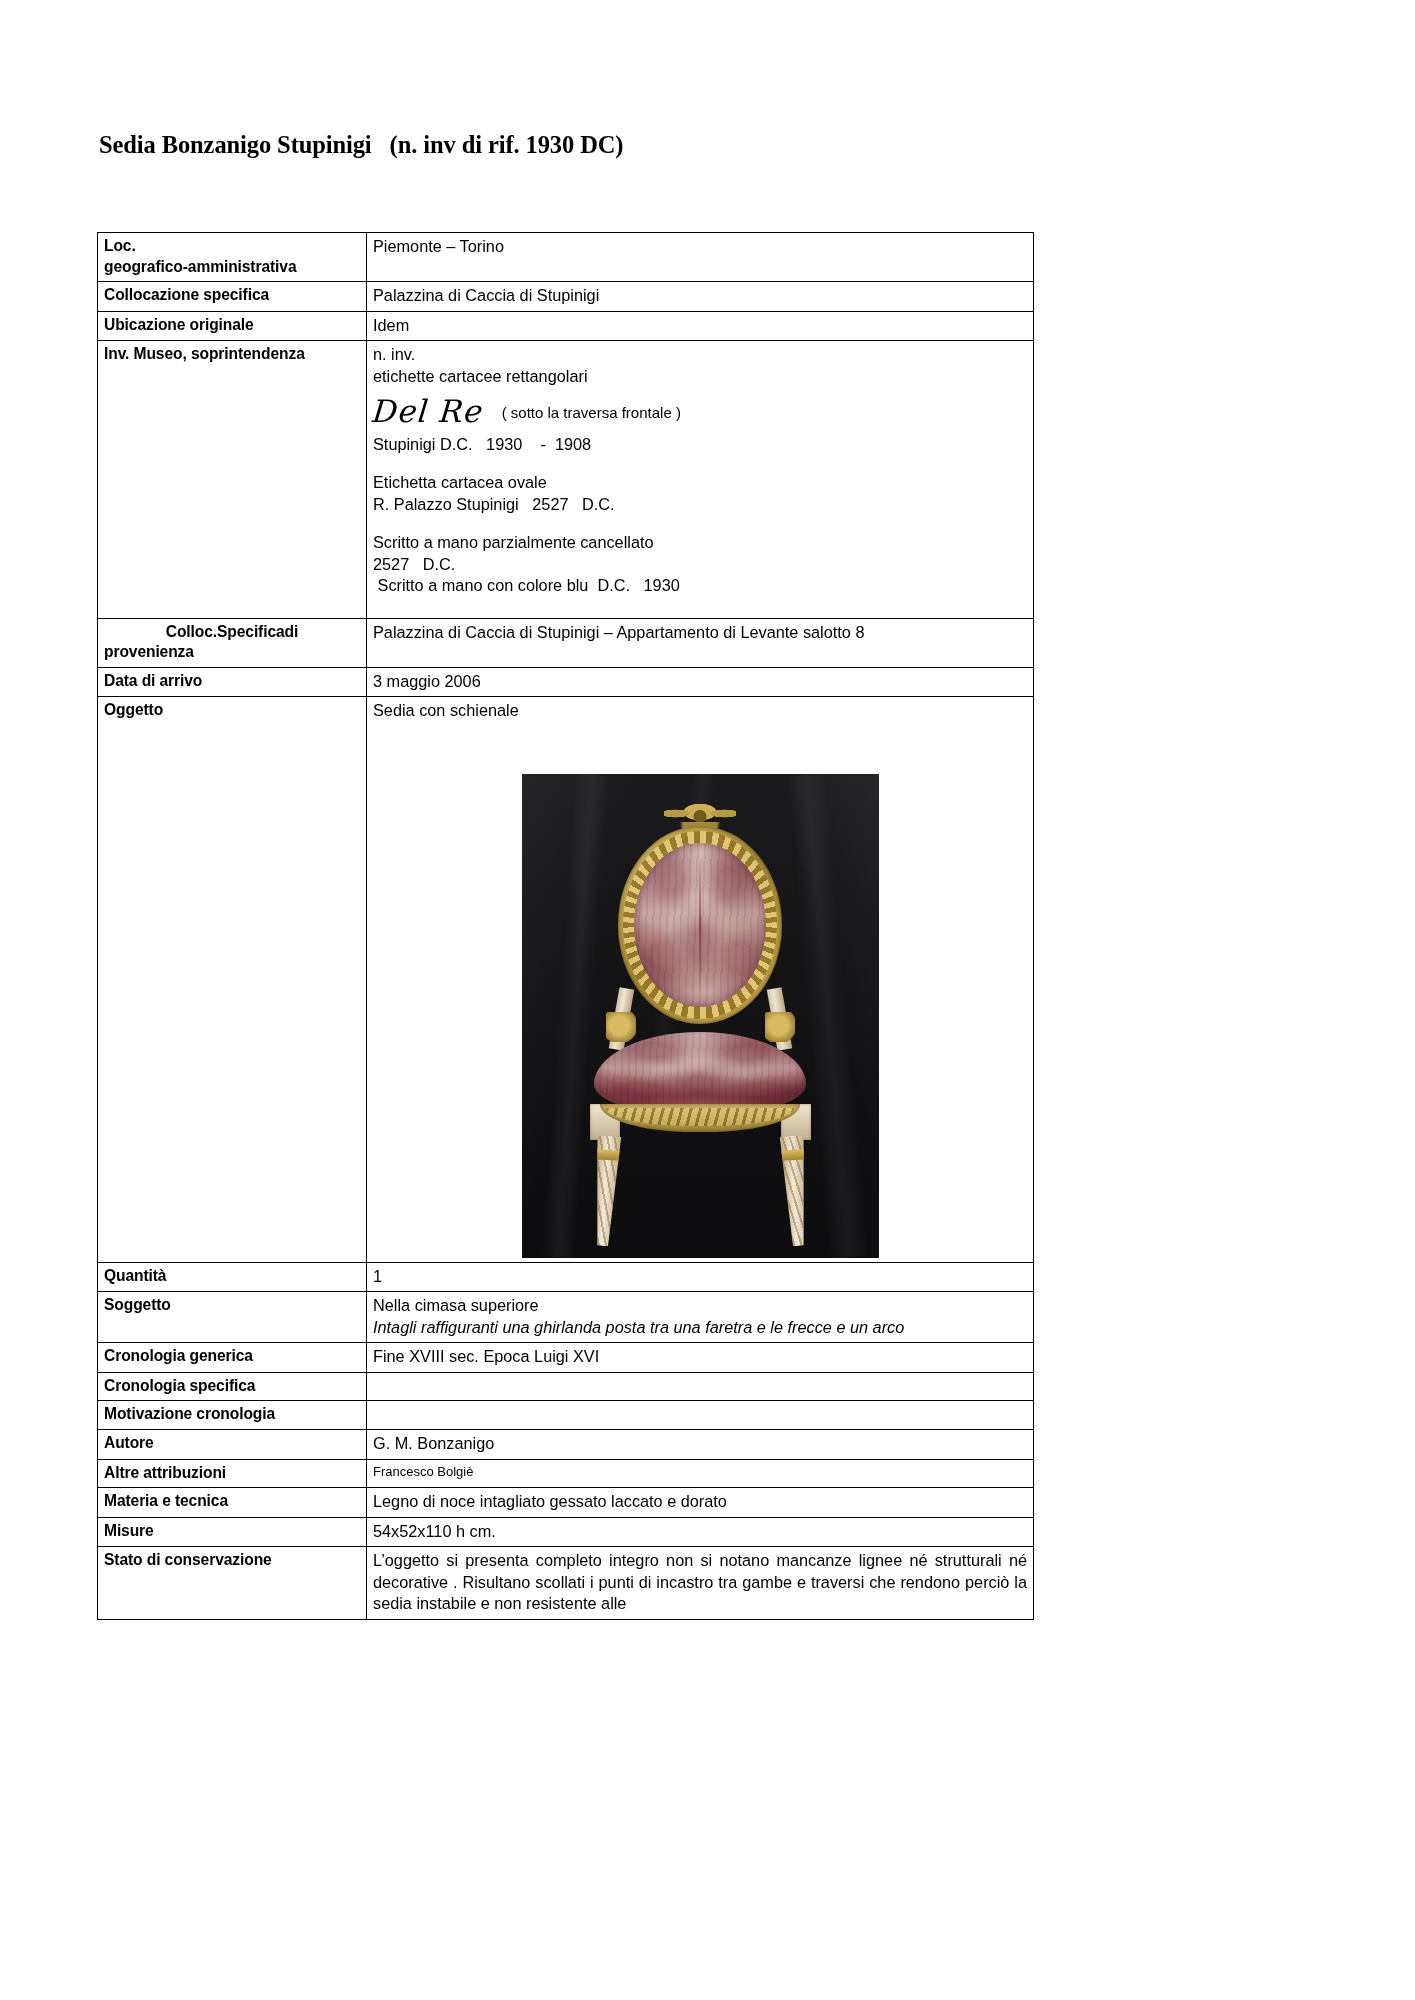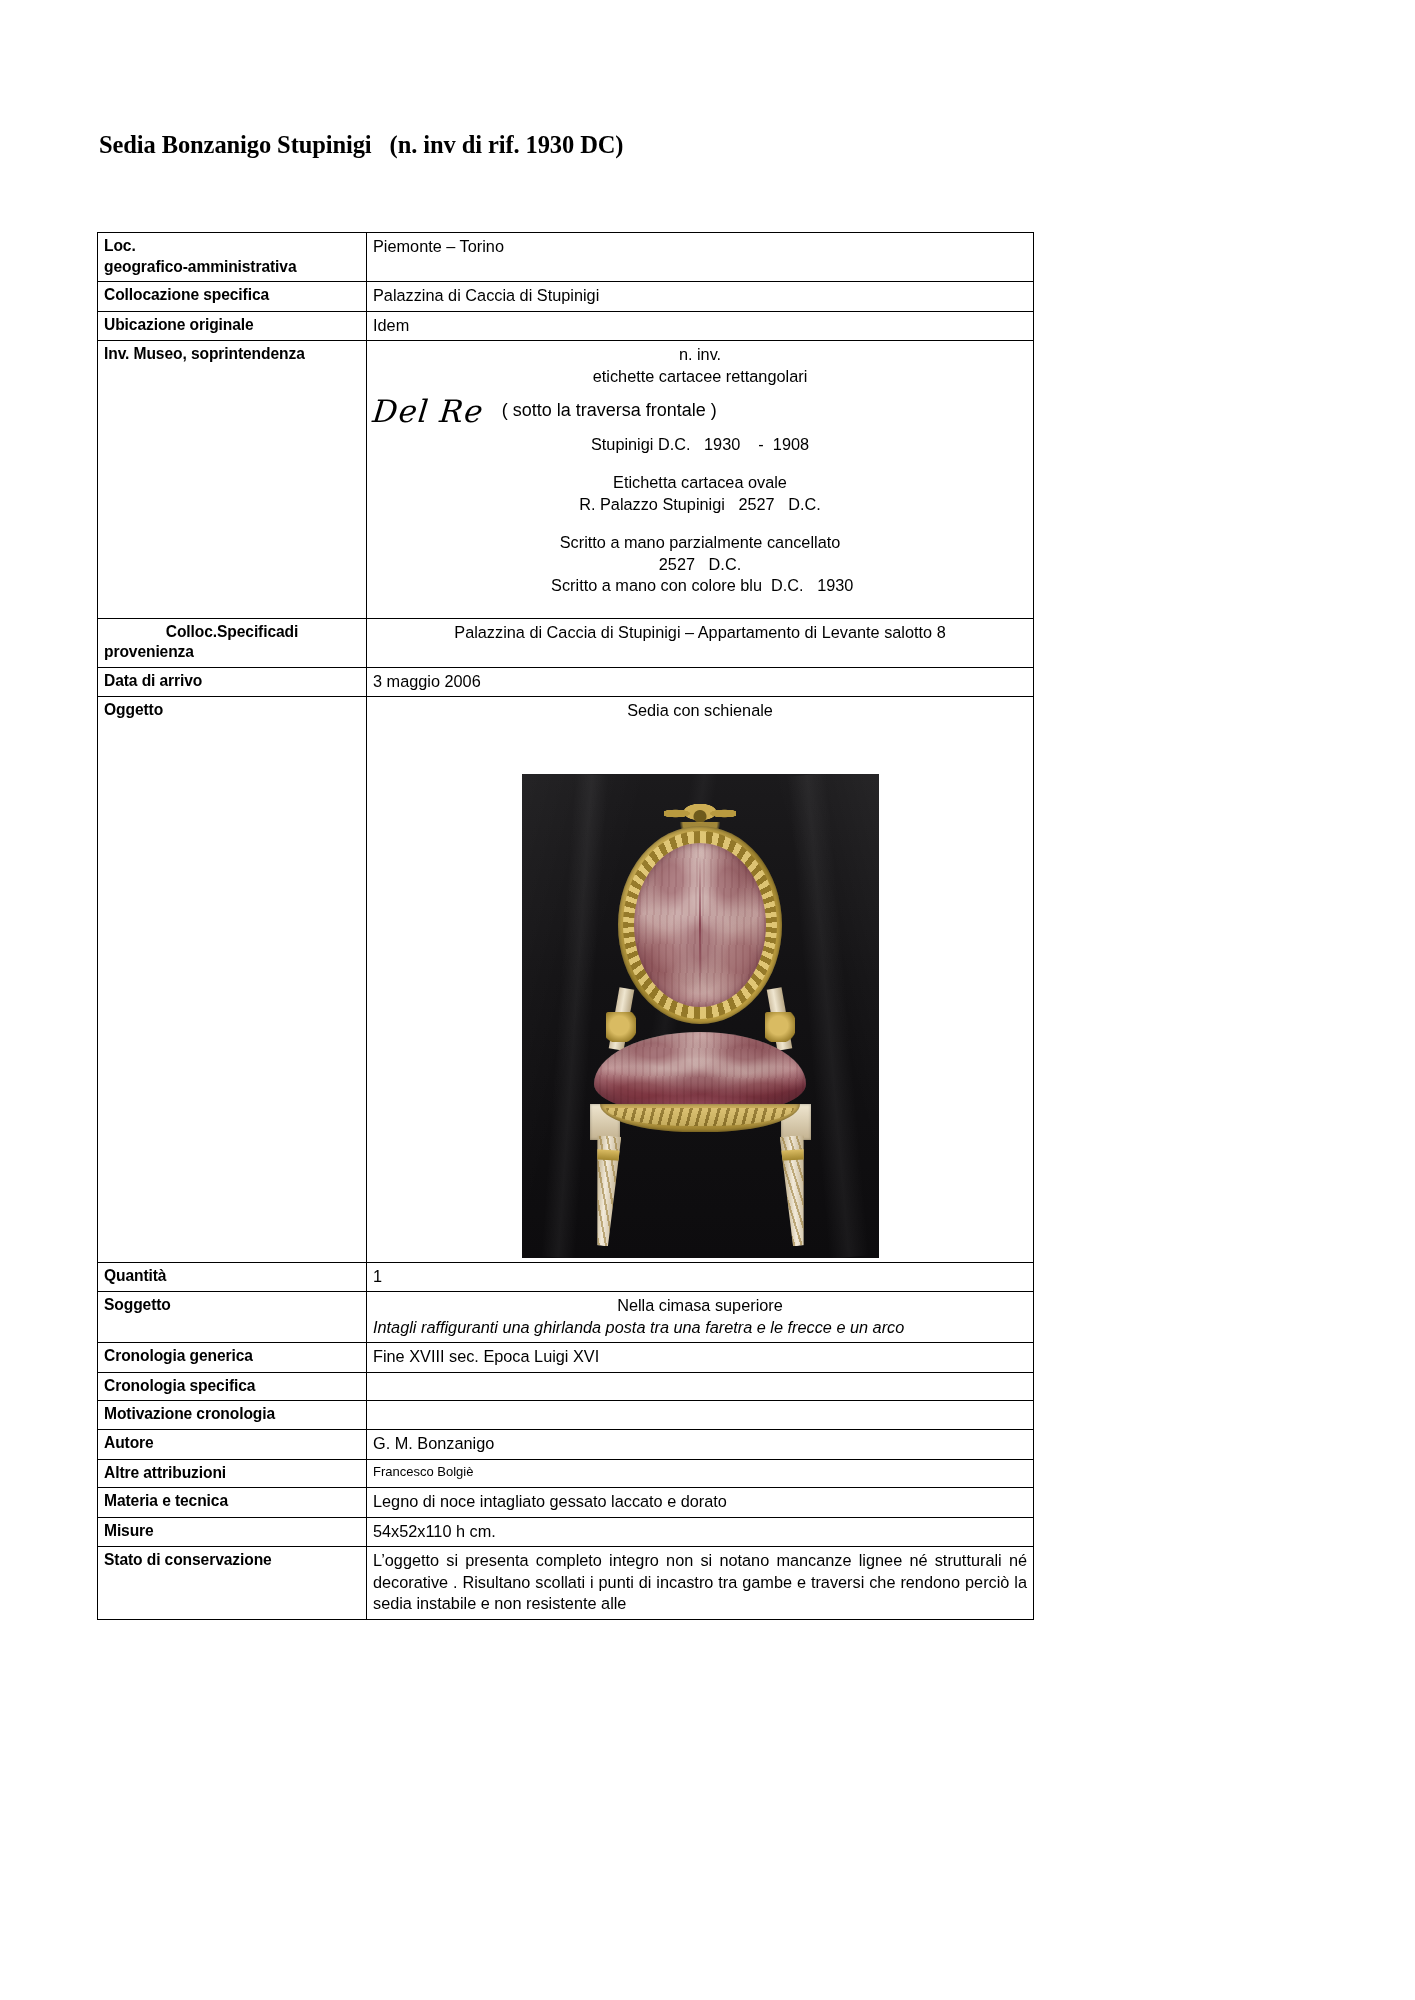--- a/index.html
+++ b/index.html
@@ -58,21 +58,21 @@
     font-size: 15.6px;
     letter-spacing: -0.1px;
   }
   table.record td.val {
     width: 654px;
     font-weight: normal;
   }
   td.val.just {
     text-align: justify;
   }
-  .val p { margin: 0; text-align: center; }
+  .val p { margin: 0; }
   .val .gap { height: 17px; }
   .small { font-size: 13px; }
 
   .script {
     font-family: "DejaVu Serif", "Liberation Serif", serif;
     font-style: italic;
     font-size: 31px;
     letter-spacing: 1px;
     line-height: 1.05;
     display: inline-block;
@@ -80,21 +80,21 @@
     vertical-align: middle;
   }
   .script-row {
     display: flex;
     align-items: flex-end;
     gap: 18px;
     margin-top: 8px;
     margin-bottom: 6px;
   }
   .script-note {
-    font-size: 18px;
+    font-size: 15px;
     padding-bottom: 5px;
     white-space: nowrap;
   }
 
   
   .photo-cell { padding-bottom: 6px; }
   .photo-wrap {
     margin: 52px 0 0 0;
     display: flex;
     justify-content: center;

